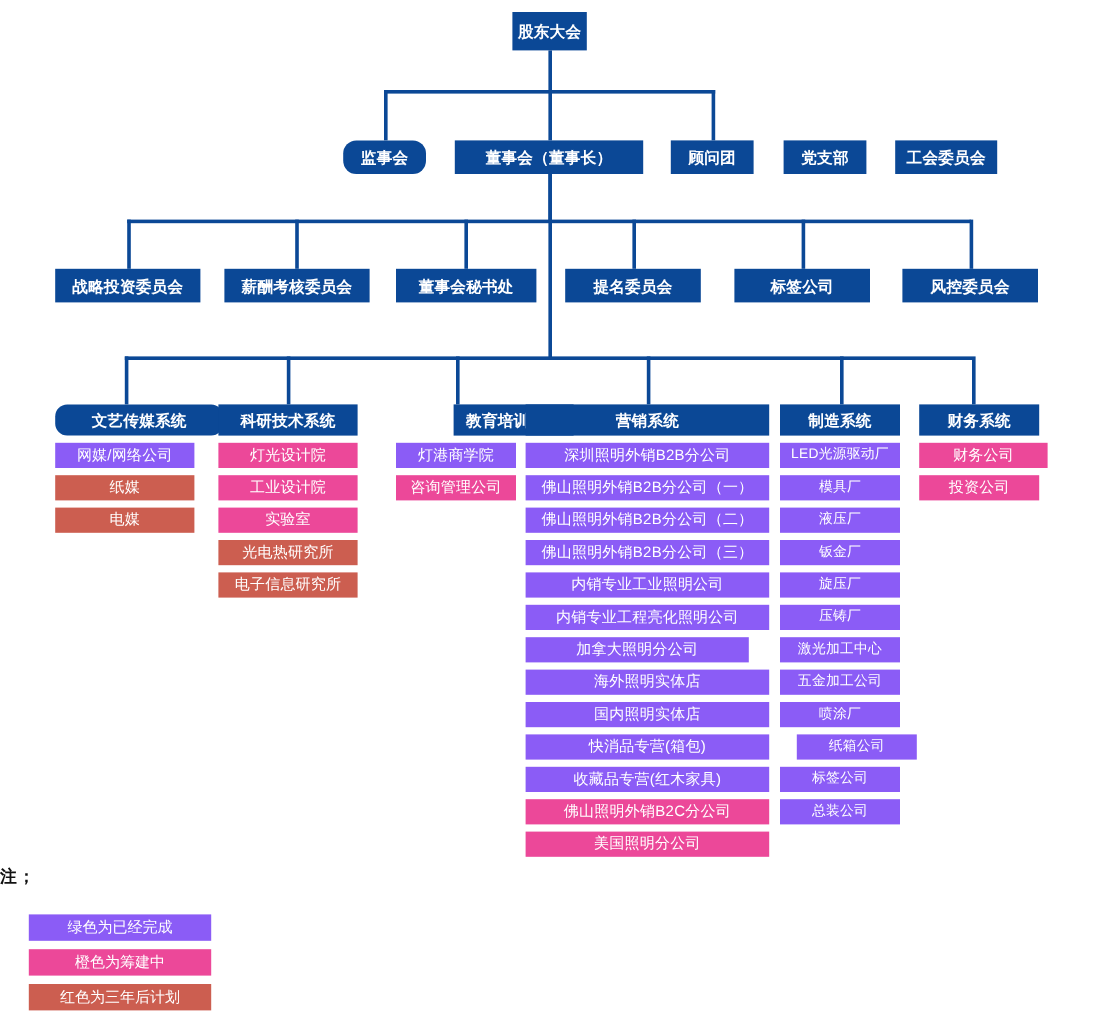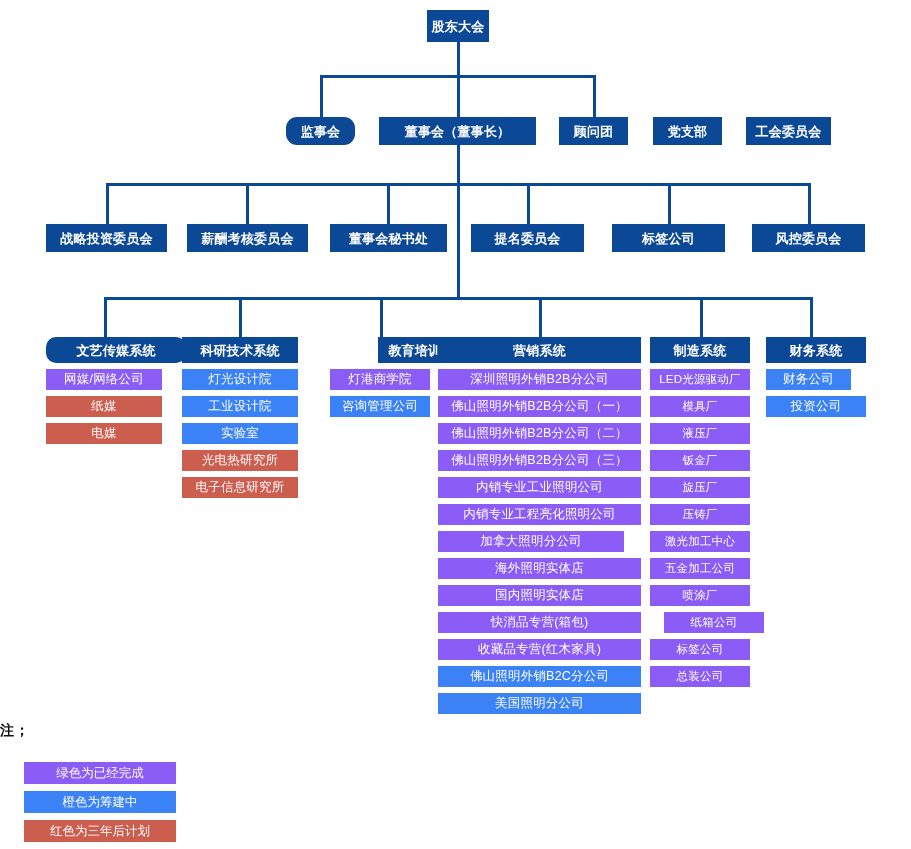--- a/index.html
+++ b/index.html
@@ -27,21 +27,21 @@
     align-items: center;
     justify-content: center;
     color: #ffffff;
     text-align: center;
     line-height: 1;
     white-space: nowrap;
     letter-spacing: 0.2px;
   }
   .blue      { background: #0b4896; }
   .green     { background: #8b5cf6; }
-  .gold      { background: #3b82f6; }
+  .gold      { background: #ec4899; }
   .red       { background: #cc5e50; }
 
   .lvl1 { font-size: 13px; font-weight: bold; }
   .lvl2 { font-size: 13px; font-weight: bold; }
   .lvl3 { font-size: 13px; font-weight: bold; }
   .syshead { font-size: 13px; font-weight: bold; }
   .leaf { font-size: 12.5px; font-weight: normal; }
   .leaf-sm { font-size: 11.5px; font-weight: normal; }
 
   .line {
@@ -263,21 +263,21 @@
       </div>
       <div class="box green leaf-sm" style="left: 650px; top: 639px; width: 100px; height: 21px;">
         <span>标签公司</span>
       </div>
       <div class="box green leaf-sm" style="left: 650px; top: 666px; width: 100px; height: 21px;">
         <span>总装公司</span>
       </div>
       <div class="box blue syshead" style="left: 766px; top: 337px; width: 100px; height: 26px;">
         <span>财务系统</span>
       </div>
-      <div class="box gold leaf" style="left: 766px; top: 369px; width: 85px; height: 21px;">
+      <div class="box gold leaf" style="left: 766px; top: 369px; width: 107px; height: 21px;">
         <span>财务公司</span>
       </div>
       <div class="box gold leaf" style="left: 766px; top: 396px; width: 100px; height: 21px;">
         <span>投资公司</span>
       </div>
     </div>
 
   <div id="note-label">注；</div>
   <div class="legend-box green" style="top:762px;">
     <span>绿色为已经完成</span>

